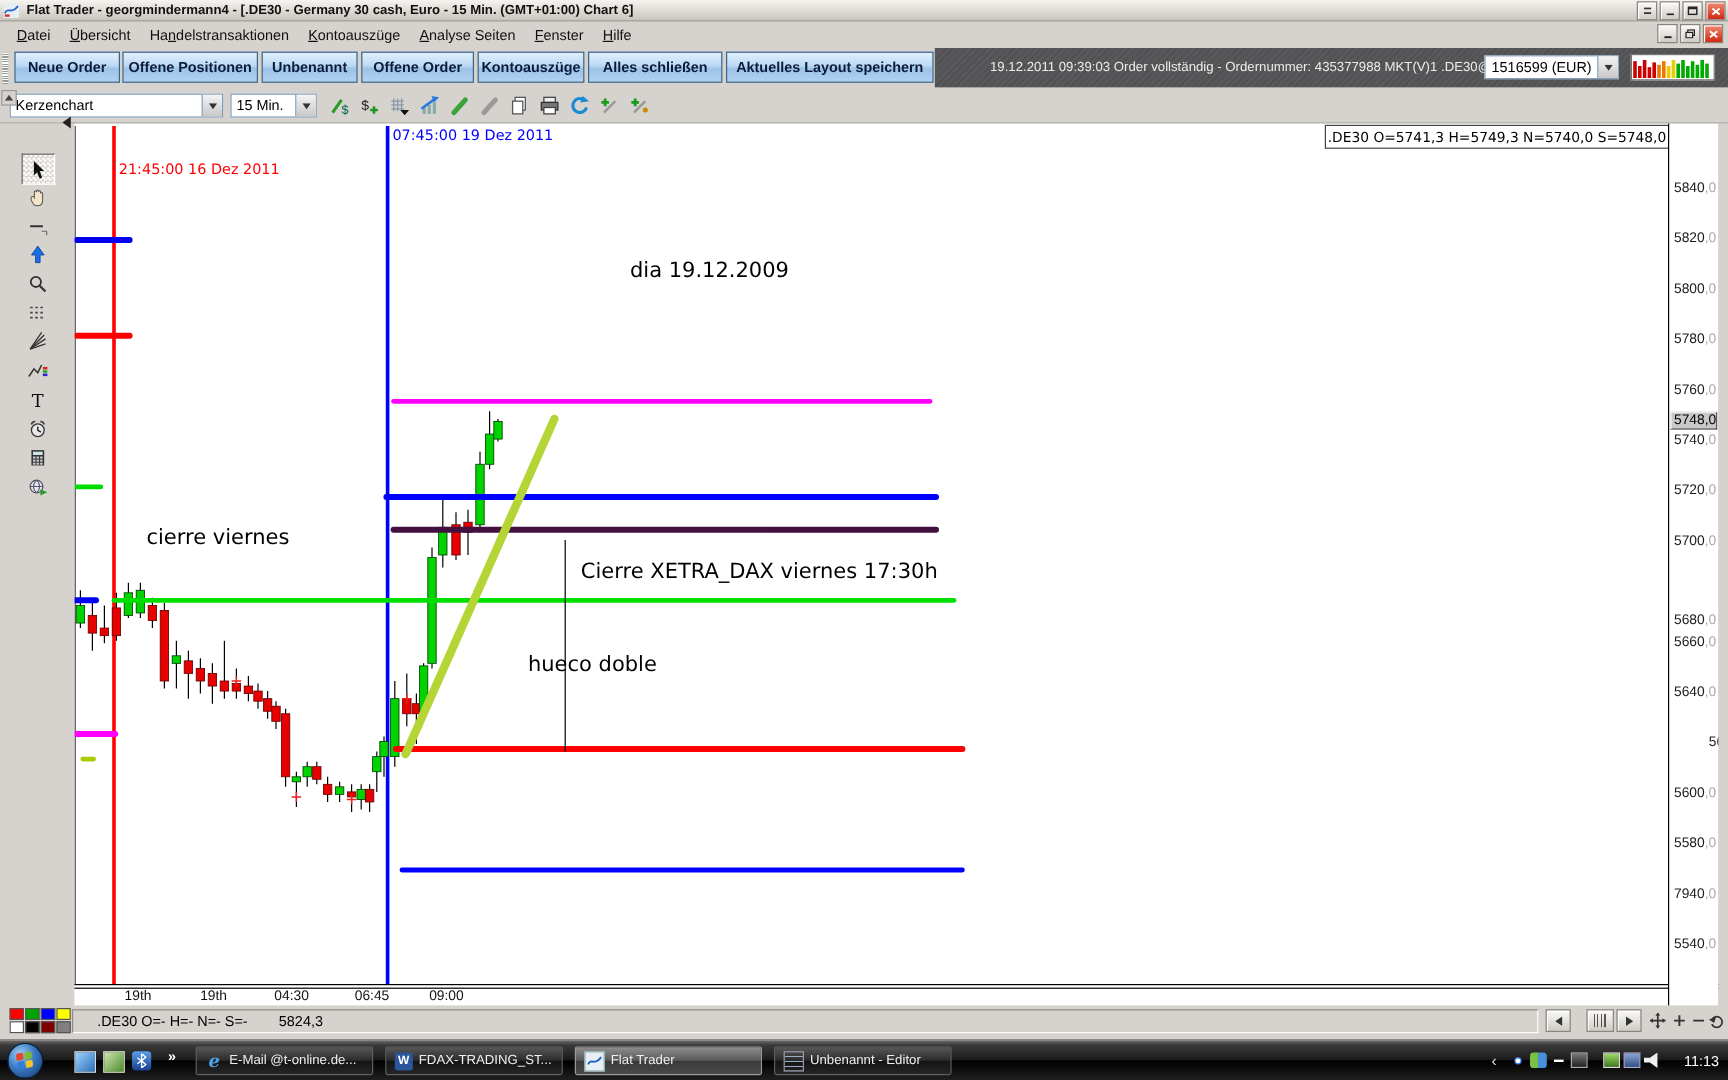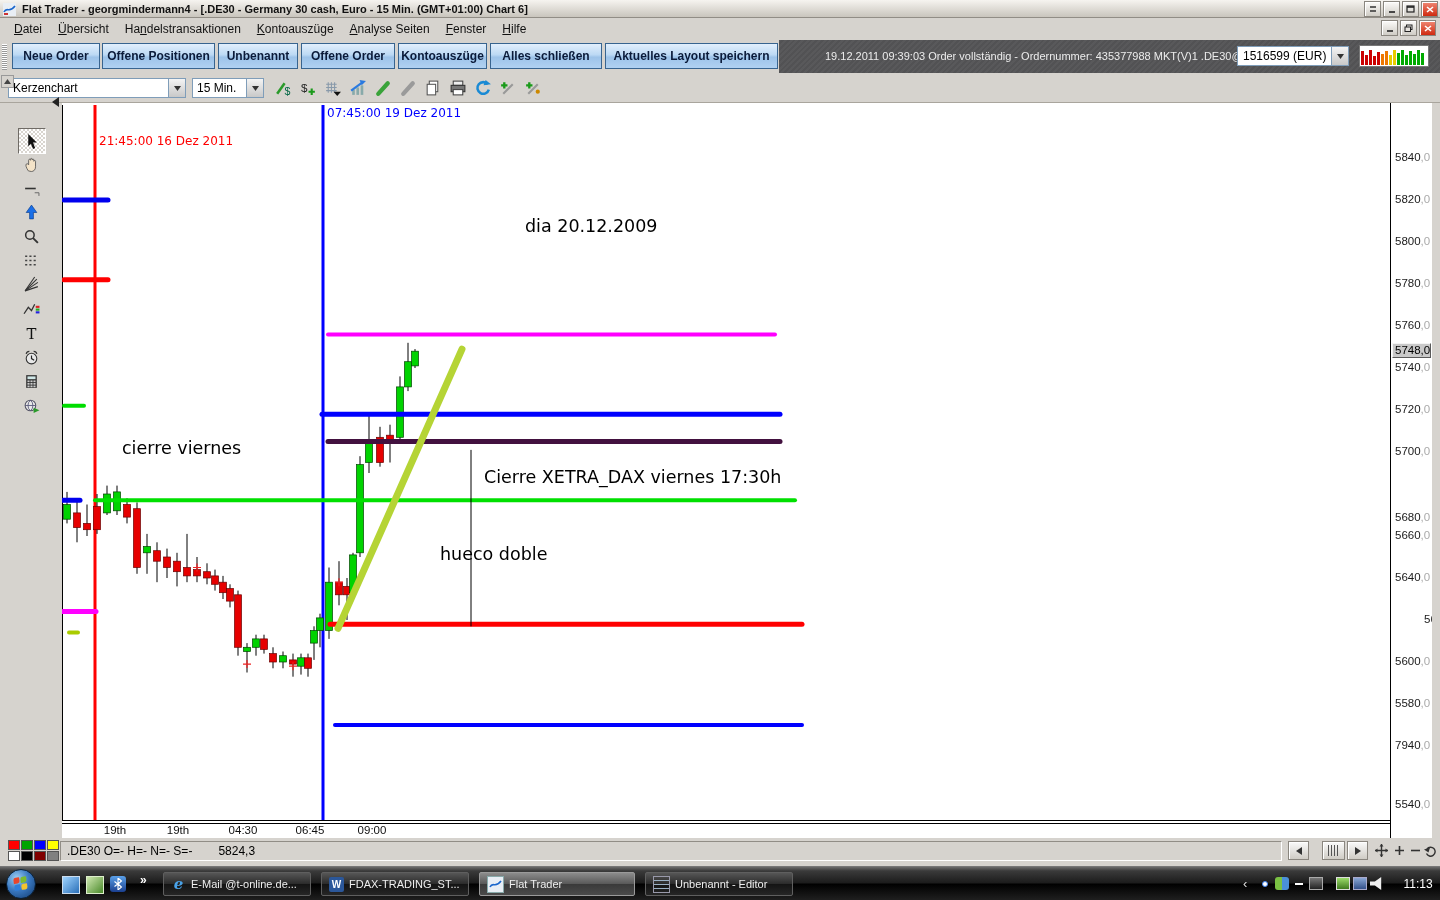--- a/index.html
+++ b/index.html
@@ -81,21 +81,21 @@
   #curprice{position:absolute;left:1px;width:39px;height:15px;background:#c9c9c9;
     border:1px solid;border-color:#f4f4f4 #5a5a5a #5a5a5a #f4f4f4;
     font-size:11.5px;padding-left:2px;box-sizing:border-box;white-space:nowrap;}
   #rightstrip{position:absolute;left:1432px;top:103px;width:8px;height:735px;background:#d6d3ce;}
 
   
   #bottombar{position:absolute;left:0;top:838px;width:1440px;height:28px;background:#d6d3ce;}
   #palette{position:absolute;left:8px;top:2px;width:52px;display:grid;grid-template-columns:repeat(4,12px);grid-auto-rows:10px;gap:1px;}
   .pal{border:1px solid #555;box-sizing:border-box;}
   #statusfield{position:absolute;left:60px;top:3px;width:1222px;height:20px;
-    border:1px solid;border-color:#918d86 #fff #fff #918d86;font-size:12px;line-height:19px;padding-left:6px;
+    border:1px solid;border-color:#918d86 #fff #fff #918d86;font-size:12px;line-height:19px;padding-left:20px;
     box-sizing:border-box;white-space:nowrap;}
   #statusfield .v{margin-left:26px;}
   .nav-btn{position:absolute;top:3px;width:21px;height:19px;background:linear-gradient(#fafafa,#cfccc5);
     border:1px solid #8a867f;box-shadow:inset 1px 1px 0 #fff;display:flex;align-items:center;justify-content:center;box-sizing:border-box;}
   .nav-flat{position:absolute;top:3px;width:18px;height:19px;display:flex;align-items:center;justify-content:center;}
   #scroll-thumb{background:linear-gradient(#fafafa,#cfccc5);}
   #scroll-thumb .lines{width:11px;height:11px;
     background:repeating-linear-gradient(90deg,#555 0 1px,transparent 1px 3px);}
 
   
@@ -520,22 +520,23 @@
         <line x1="7" y1="527.6" x2="16" y2="527.6" stroke="#aacc00" stroke-width="4" stroke-linecap="round"></line>
         <line x1="33" y1="395.3" x2="733" y2="395.3" stroke="#00e000" stroke-width="4" stroke-linecap="round"></line>
         <line x1="266" y1="229.4" x2="713" y2="229.4" stroke="#ff00ff" stroke-width="4" stroke-linecap="round"></line>
         <line x1="260" y1="309.2" x2="718" y2="309.2" stroke="#0000ff" stroke-width="5" stroke-linecap="round"></line>
         <line x1="266" y1="336.5" x2="718" y2="336.5" stroke="#42113f" stroke-width="5" stroke-linecap="round"></line>
         <line x1="268" y1="519.2" x2="740" y2="519.2" stroke="#ff0000" stroke-width="5" stroke-linecap="round"></line>
         <line x1="273" y1="620" x2="740" y2="620" stroke="#0000ff" stroke-width="4" stroke-linecap="round"></line>
         <line x1="276" y1="523.4000000000001" x2="400" y2="244.1" stroke="#b5d435" stroke-width="7" stroke-linecap="round"></line>
         <line x1="409" y1="344.90000000000003" x2="409" y2="521.3" stroke="#000" stroke-width="1"></line>
       </svg>
+    <div id="info-box">.DE30 O=5741,3 H=5749,3 N=5740,0 S=5748,0</div>
     <div id="chart-annotations">
-        <div class="annotation" style="left: 463px; top: 113px;">dia 20.12.2009</div>
+        <div class="annotation" style="left: 463px; top: 113px;">dia 19.12.2009</div>
         <div class="annotation" style="left: 60px; top: 335px;">cierre viernes</div>
         <div class="annotation" style="left: 422px; top: 364px;">Cierre XETRA_DAX viernes 17:30h</div>
         <div class="annotation" style="left: 378px; top: 441px;">hueco doble</div>
       </div>
     <div id="xlabels">
         <div class="xlab" style="left: 53px;">19th</div>
         <div class="xlab" style="left: 116px;">19th</div>
         <div class="xlab" style="left: 181px;">04:30</div>
         <div class="xlab" style="left: 248px;">06:45</div>
         <div class="xlab" style="left: 310px;">09:00</div>
@@ -556,21 +557,21 @@
       <div class="ylab" style="top: 258px;"><span>5740</span><span class="dec">,0</span></div>
       <div class="ylab" style="top: 300px;"><span>5720</span><span class="dec">,0</span></div>
       <div class="ylab" style="top: 342px;"><span>5700</span><span class="dec">,0</span></div>
       <div class="ylab" style="top: 408px;"><span>5680</span><span class="dec">,0</span></div>
       <div class="ylab" style="top: 426px;"><span>5660</span><span class="dec">,0</span></div>
       <div class="ylab" style="top: 468px;"><span>5640</span><span class="dec">,0</span></div>
       <div class="ylab" style="top: 510px; padding-left: 29px;"><span>5620</span><span class="dec">,0</span></div>
       <div class="ylab" style="top: 552px;"><span>5600</span><span class="dec">,0</span></div>
       <div class="ylab" style="top: 594px;"><span>5580</span><span class="dec">,0</span></div>
       <div class="ylab" style="top: 636px;"><span>7940</span><span class="dec">,0</span></div>
-      <div class="ylab" style="top: 678px; margin-top: 17px;"><span>5540</span><span class="dec">,0</span></div>
+      <div class="ylab" style="top: 678px;"><span>5540</span><span class="dec">,0</span></div>
       <div id="curprice" style="top: 240.2px;"><span>5748</span><span class="dec">,0</span></div>
     </div>
   <div id="rightstrip"></div>
 
   <div id="bottombar">
     <div id="palette">
         <span class="pal" style="background: rgb(255, 0, 0);"></span>
         <span class="pal" style="background: rgb(0, 164, 0);"></span>
         <span class="pal" style="background: rgb(0, 0, 255);"></span>
         <span class="pal" style="background: rgb(255, 255, 0);"></span>

